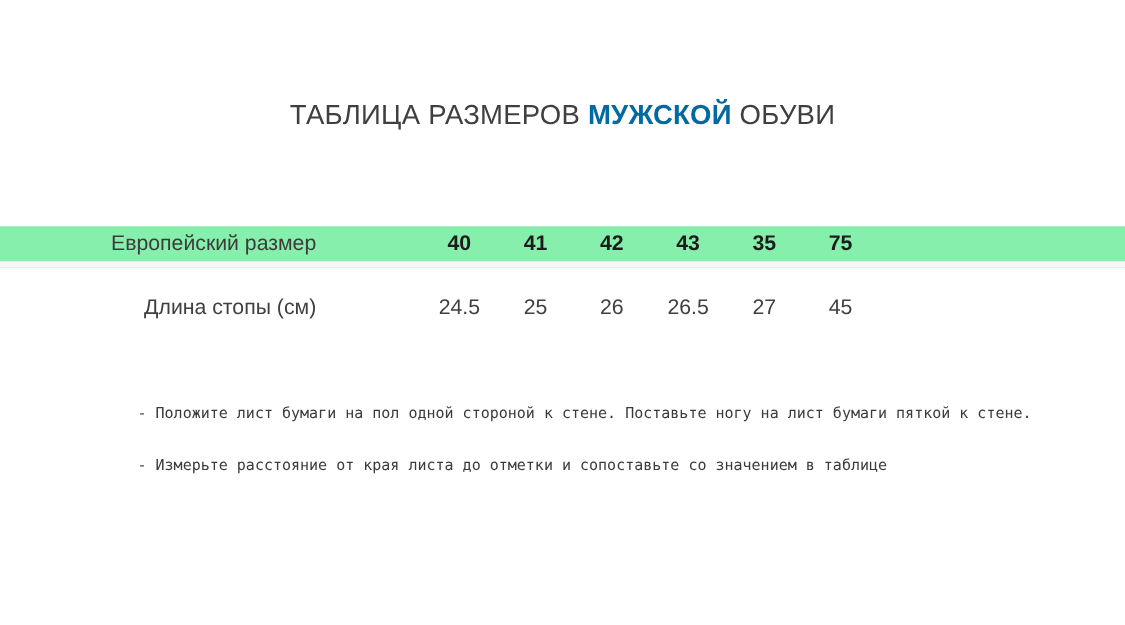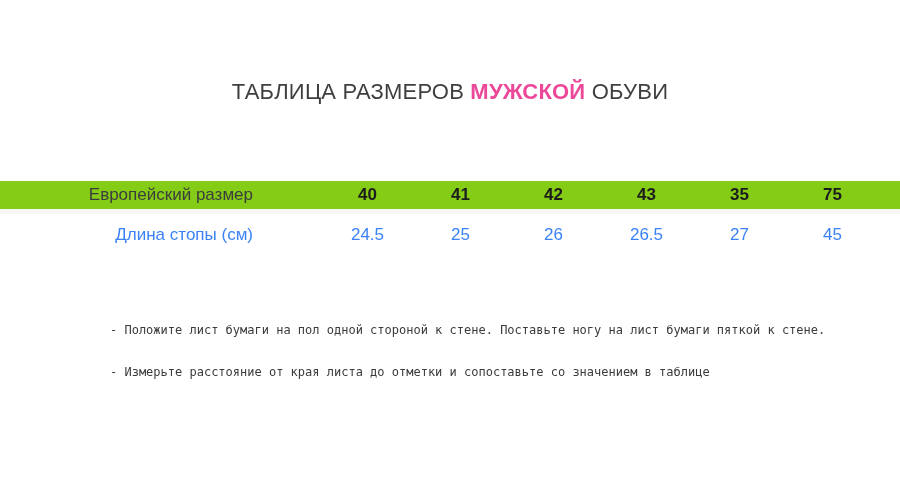--- a/index.html
+++ b/index.html
@@ -23,56 +23,56 @@
     width: 900px;
     text-align: center;
     font-size: 22px;
     line-height: 24px;
     letter-spacing: 0.2px;
     color: #3f3f3f;
     white-space: nowrap;
   }
   .page-title .bold {
     font-weight: 700;
-    color: #ec4899;
+    color: #0369a1;
   }
 
   
   .size-table {
     position: absolute;
     top: 181px;
     left: 0;
     width: 900px;
     font-size: 17px;
   }
   .trow {
     display: flex;
     align-items: center;
     width: 900px;
   }
   .trow.head {
     height: 28px;
-    background: #84cc16;
+    background: #86efac;
     border-bottom: 5px solid #f7f7f7;
     color: #3c3c3c;
   }
   .trow.data {
     height: 42px;
-    color: #3b82f6;
+    color: #404040;
+    align-items: flex-end;
   }
   .label-cell {
     flex: 0 0 253px;
     width: 253px;
     text-align: right;
     white-space: nowrap;
   }
   .cells {
     display: flex;
     margin-left: 84px;
-    gap: 32px;
   }
   .cell {
     width: 61px;
     text-align: center;
     white-space: nowrap;
   }
   .trow.head .cell {
     font-weight: 700;
     color: #1c1c1c;
   }

